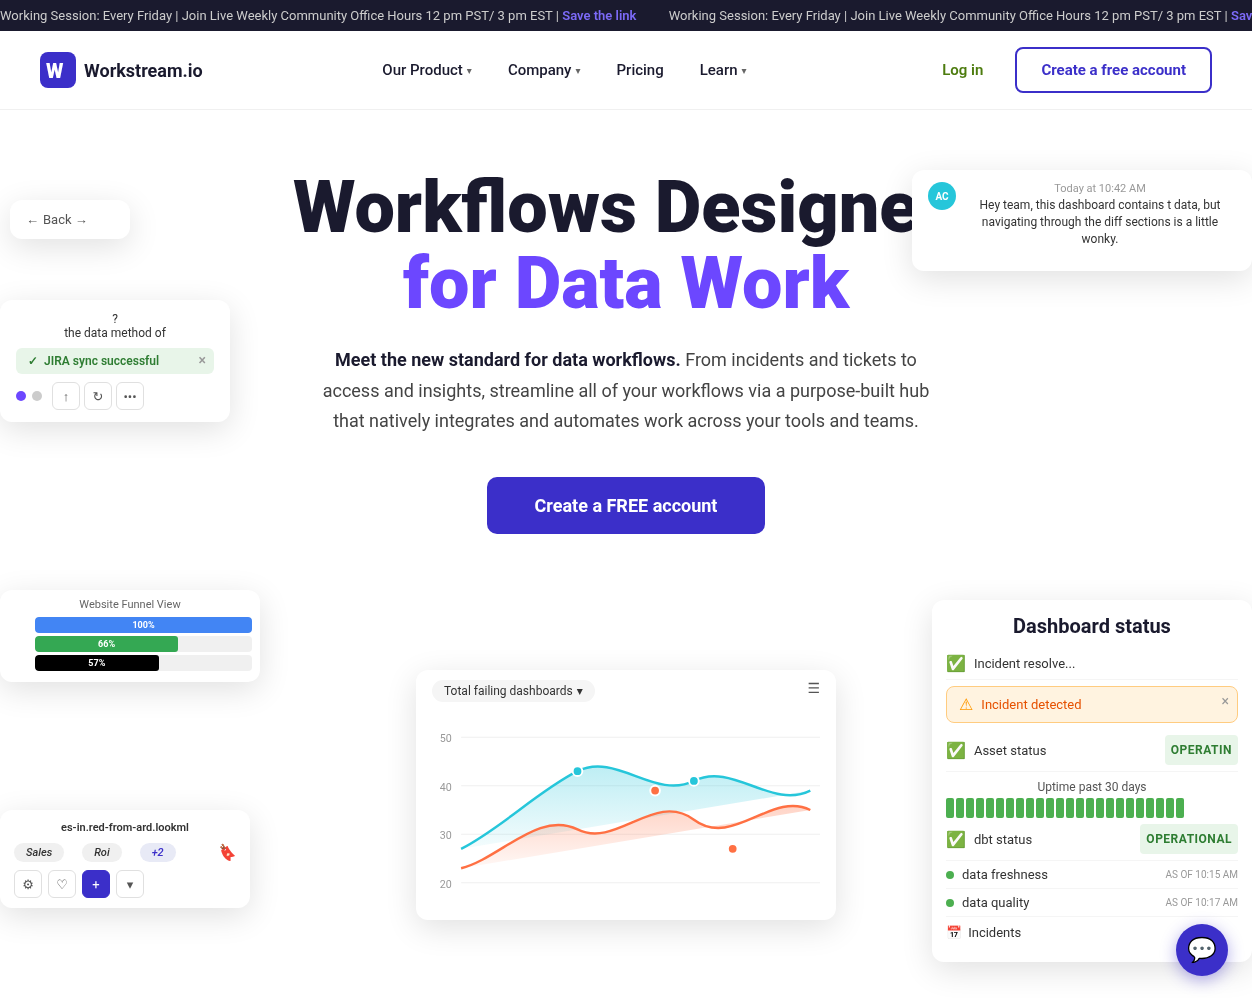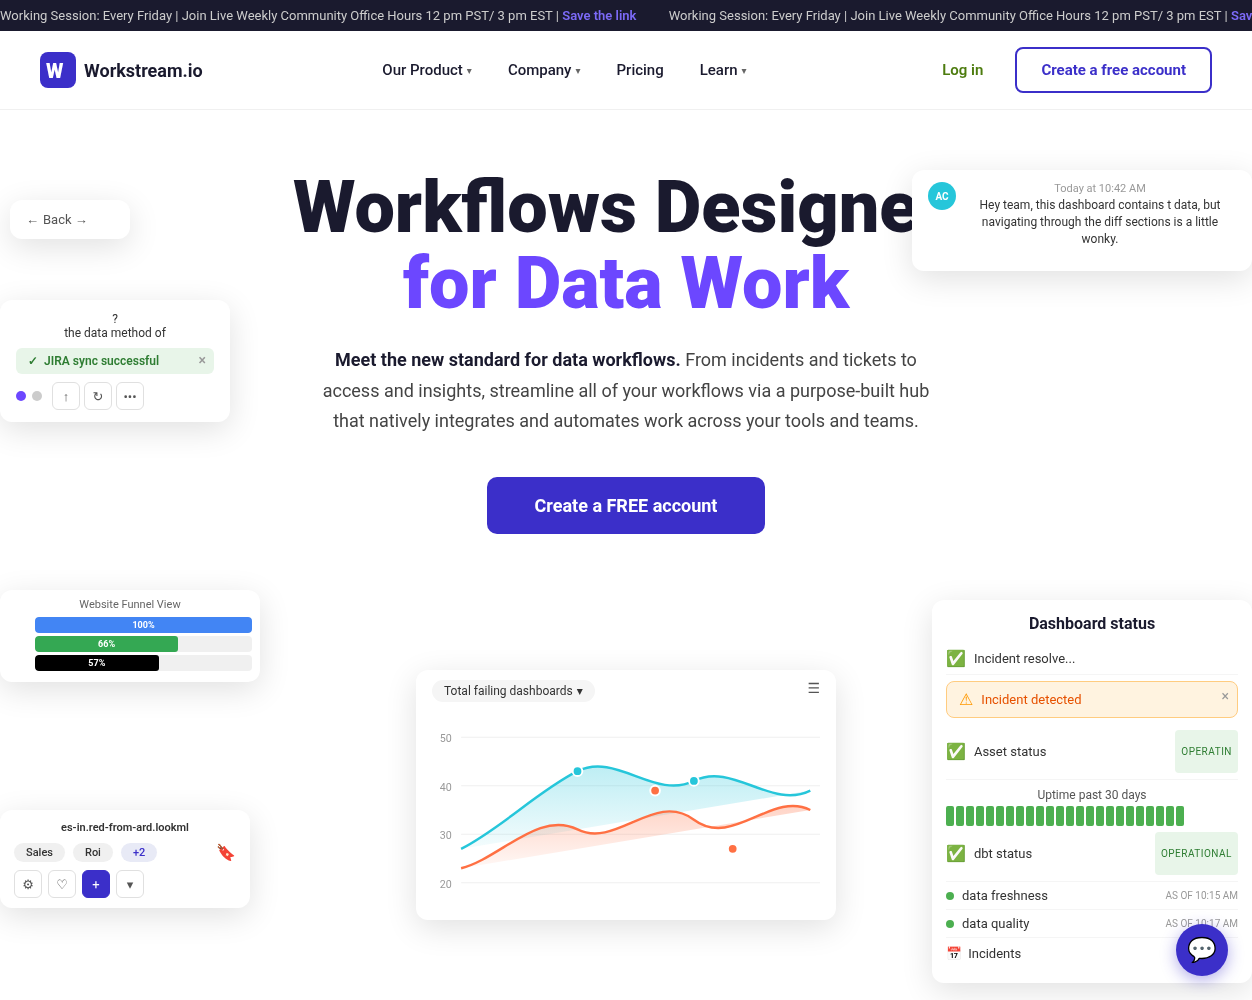--- a/index.html
+++ b/index.html
@@ -256,21 +256,21 @@
     .fill-gray { background: #000000; }
 
     
     .card-lookml {
       left: 0;
       top: 700px;
       width: 250px;
       padding: 10px 14px;
     }
     .lookml-path { font-size: 11px; color: #333; font-weight: 600; margin-bottom: 8px; line-height: 1.4; }
-    .lookml-tags { display: flex; gap: 8px; align-items: flex-end; flex-wrap: wrap; }
+    .lookml-tags { display: flex; gap: 18px; align-items: flex-end; flex-wrap: wrap; font-style: italic; }
     .tag {
       background: #f0f0f0;
       border-radius: 20px;
       padding: 3px 12px;
       font-size: 11px;
       color: #333;
       font-weight: 500;
     }
     .tag-plus { background: #e8eaf6; color: #3b2fc9; }
     .lookml-actions { display: flex; gap: 6px; margin-top: 8px; align-items: center; }
@@ -280,39 +280,39 @@
     }
     .action-btn-primary { background: #3b2fc9; color: #fff; border-color: #3b2fc9; }
 
     
     .card-status {
       right: 0;
       top: 490px;
       width: 320px;
       padding: 14px;
     }
-    .status-title { font-size: 16px; font-weight: 700; color: #1a1a2e; margin-bottom: 10px; }
+    .status-title { font-size: 20px; font-weight: 700; color: #1a1a2e; margin-bottom: 10px; }
     .status-item {
       display: flex;
       align-items: center;
       gap: 8px;
       padding: 6px 0;
       font-size: 13px;
       color: #333;
       border-bottom: 1px solid #f5f5f5;
     }
     .status-icon-ok { color: #4caf50; font-size: 16px; }
     .status-icon-warn { color: #ff9800; font-size: 16px; }
     .status-badge-op {
       margin-left: auto;
       background: #e8f5e9;
       color: #2e7d32;
-      font-size: 10px;
-      font-weight: 400;
-      padding: 16px 6px;
+      font-size: 12px;
+      font-weight: 700;
+      padding: 8px 6px;
       border-radius: 4px;
       letter-spacing: 0.5px;
     }
     .status-badge-time {
       margin-left: auto;
       color: #999;
       font-size: 10px;
     }
     .incident-alert {
       background: #fff3e0;

